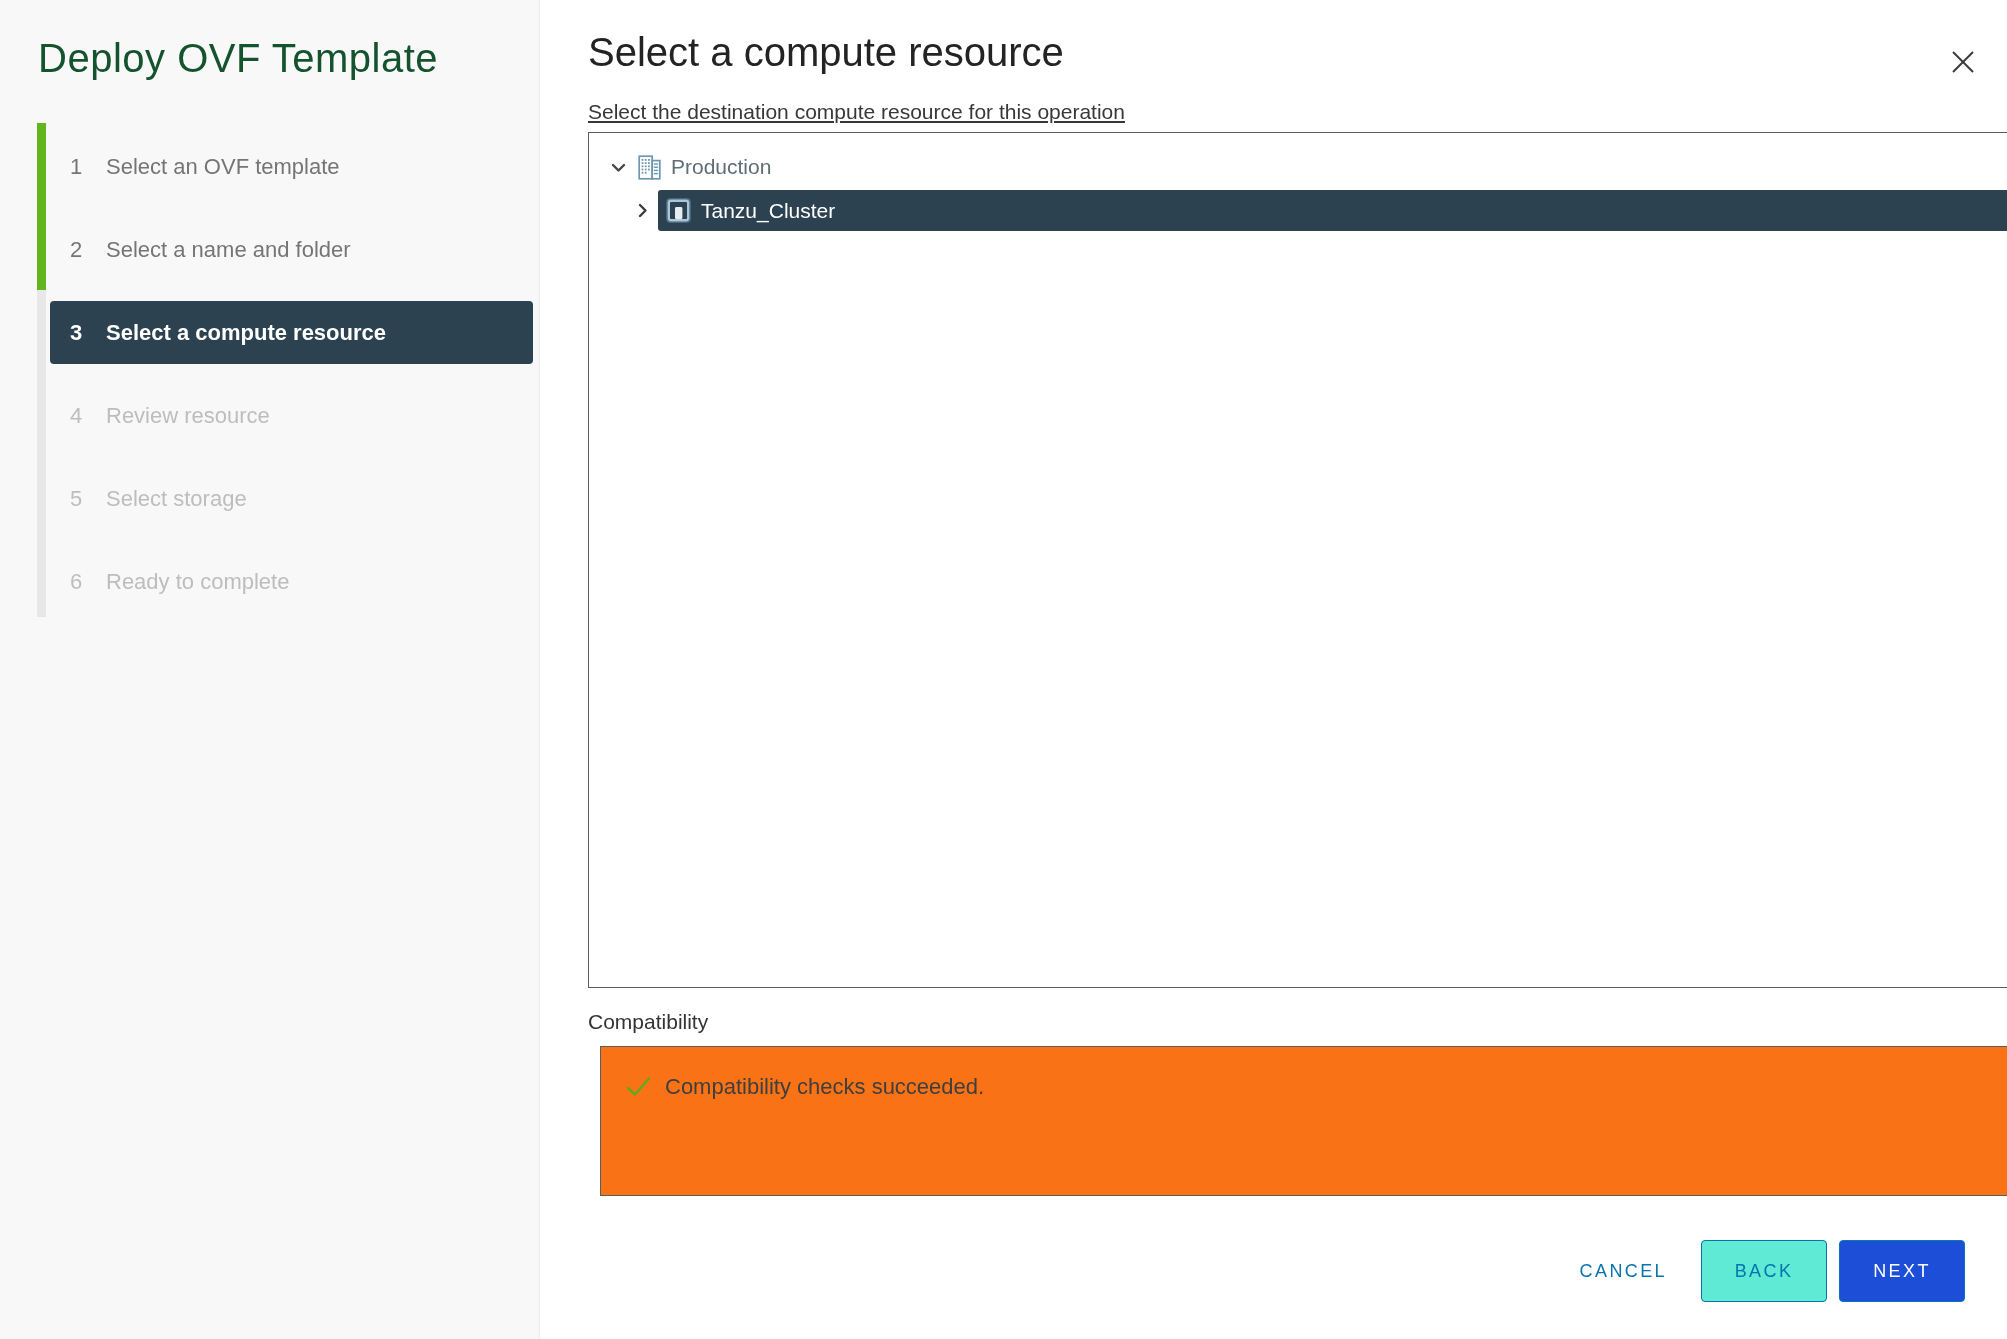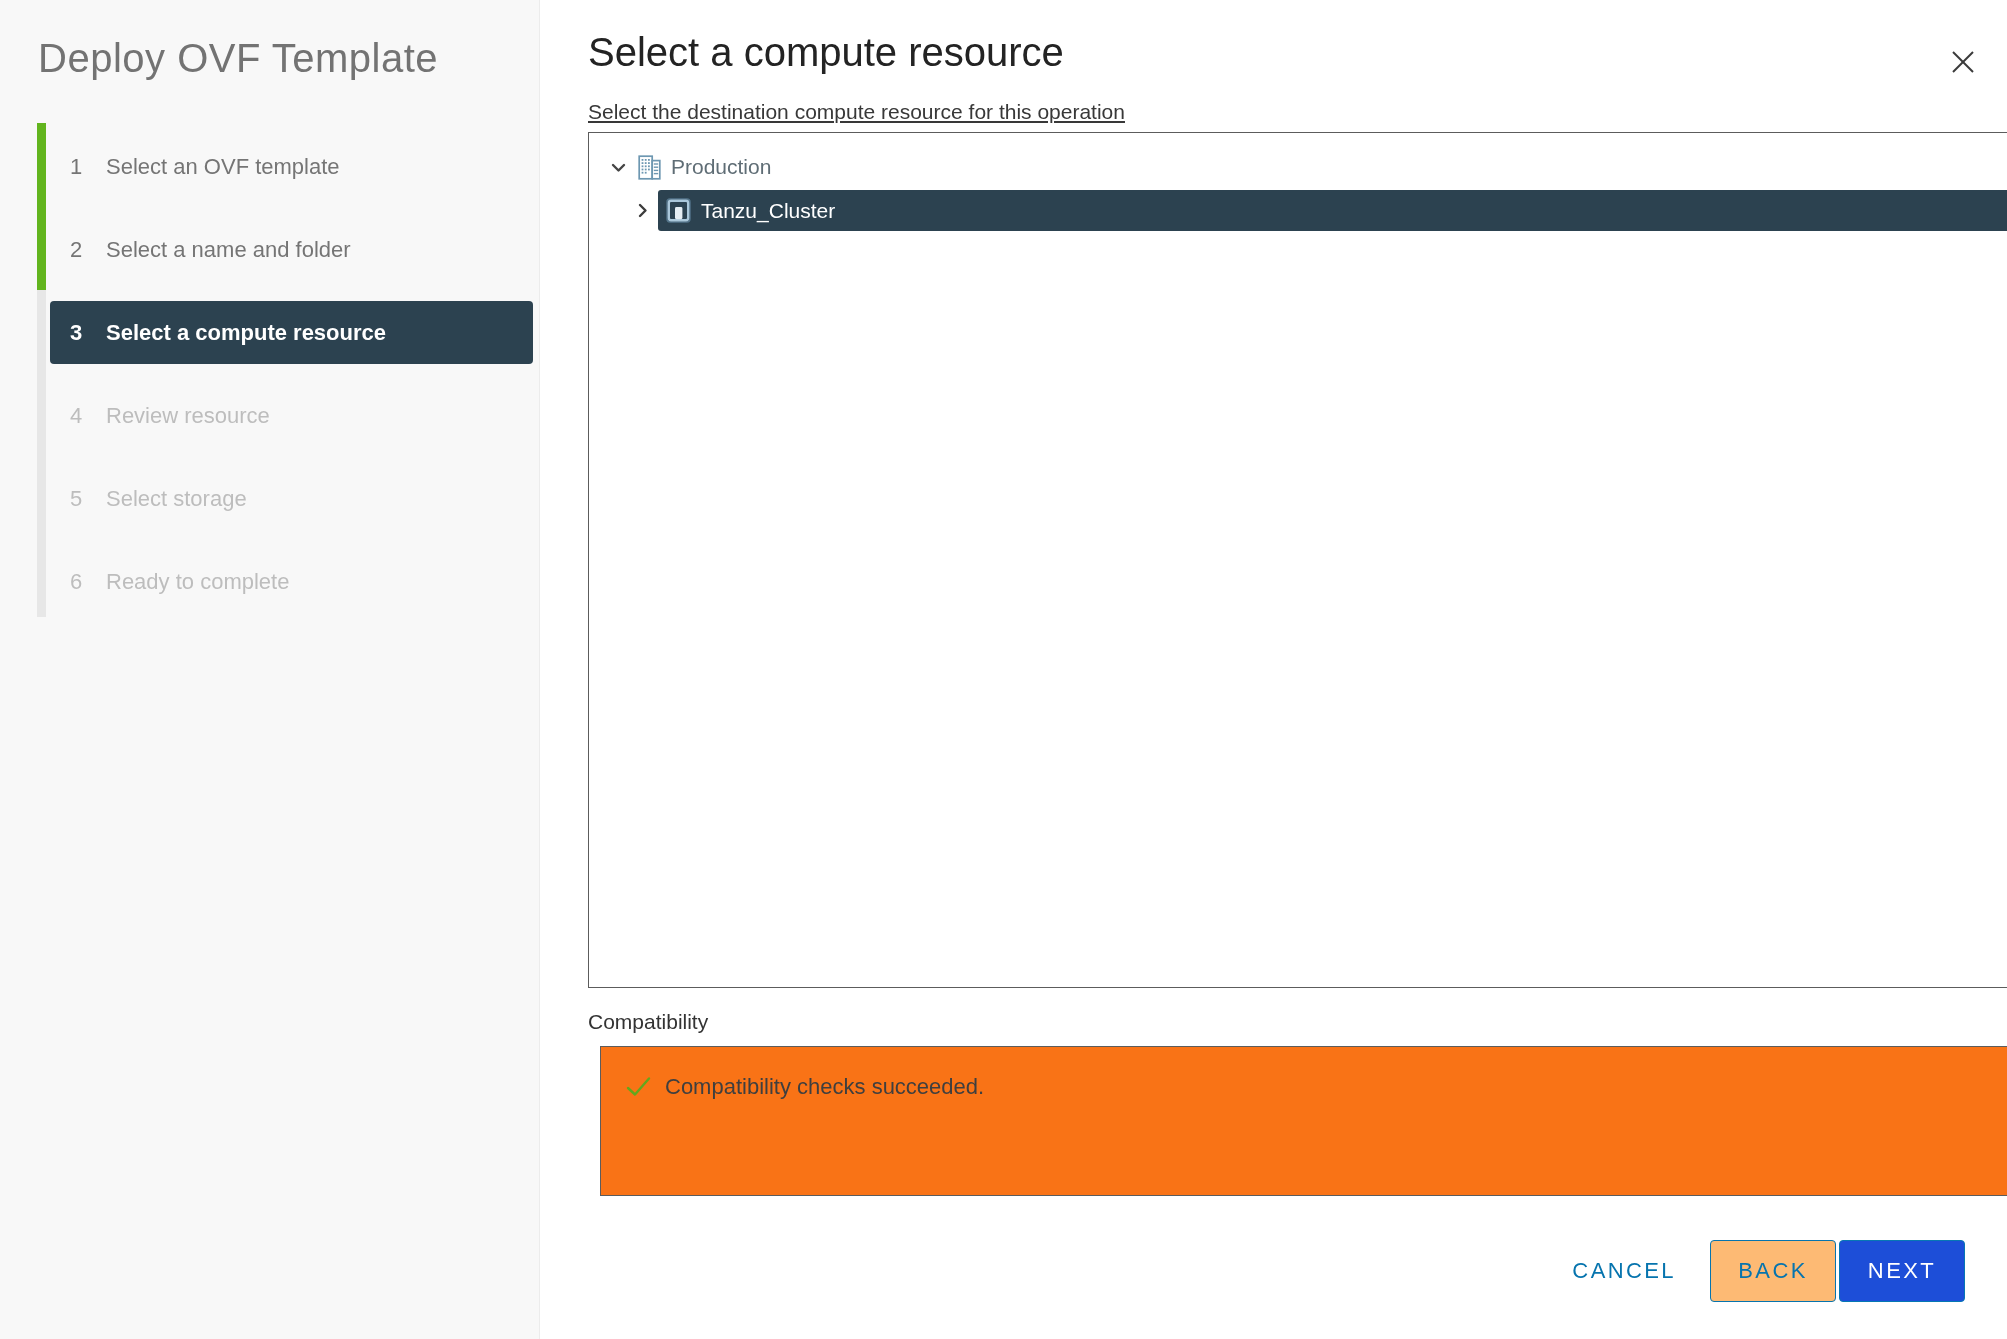--- a/index.html
+++ b/index.html
@@ -3,21 +3,21 @@
 <meta charset="utf-8">
 <style>
   * { margin:0; padding:0; box-sizing:border-box; }
   html,body { width:2007px; height:1339px; background:#ffffff; font-family:"Liberation Sans", sans-serif; overflow:hidden; }
   .app { position:relative; width:2007px; height:1339px; background:#ffffff; }
 
   
   .sidebar { position:absolute; left:0; top:0; width:540px; height:1339px;
              background:#f8f8f8; border-right:1px solid #ececec; }
   .wizard-title { position:absolute; left:38px; top:36px; font-size:40px; font-weight:300;
-                  letter-spacing:.5px; color:#737373; white-space:nowrap; }
+                  letter-spacing:.5px; color:#14532d; white-space:nowrap; }
   .progress-track { position:absolute; left:37px; top:123px; width:9px; height:494px; background:#e7e7e7; }
   .progress-done { width:9px; height:167px; background:#62b51e; }
   .steps { position:absolute; left:0; top:125px; width:540px; }
   .step { height:83px; display:flex; align-items:center; padding-left:70px; font-size:22px;
           cursor:default; }
   .step .num { width:24px; flex:0 0 24px; }
   .step .lbl { margin-left:12px; white-space:nowrap; }
   .step.done { color:#757575; cursor:pointer; }
   .step.todo { color:#bdbdbd; }
   .step.active { background:#2c4250; color:#ffffff; font-weight:700; height:63px;
@@ -46,24 +46,24 @@
   .sel-bar .ic { margin-left:7px; width:27px; height:27px; }
   .sel-bar .lbl { margin-left:9px; font-size:21px; color:#ffffff; font-weight:400; }
 
   .compat-label { position:absolute; left:48px; top:1010px; font-size:21px; color:#333333; }
   .compat-box { position:absolute; left:60px; top:1046px; width:1518px; height:150px;
                 border:1px solid #5c5c5c; background:#f97316; }
   .compat-row { display:flex; align-items:center; margin:26px 0 0 24px; }
   .compat-row .msg { margin-left:13px; font-size:22px; color:#3f3f3f; }
 
   .actions { position:absolute; top:1240px; right:42px; display:flex; align-items:center; }
-  .btn { font-family:"Liberation Sans", sans-serif; font-size:22px; letter-spacing:2.4px;
+  .btn { font-family:"Liberation Sans", sans-serif; font-size:18px; letter-spacing:2.4px;
          font-weight:500; height:62px; border-radius:4px; cursor:pointer; }
   .btn-link { color:#0674ae; background:transparent; border:none; padding:0 14px; margin-right:20px; }
-  .btn-outline { color:#0674ae; background:#fdba74; border:1px solid #0674ae; width:126px; margin-right:3px; }
+  .btn-outline { color:#0674ae; background:#5eead4; border:1px solid #0674ae; width:126px; margin-right:12px; }
   .btn-primary { color:#ffffff; background:#1d4ed8; border:1px solid #0677b4; width:126px; }
 
   svg { display:block; }
 </style>
 </head>
 <body>
 
 <div class="app">
 
   <aside class="sidebar">

